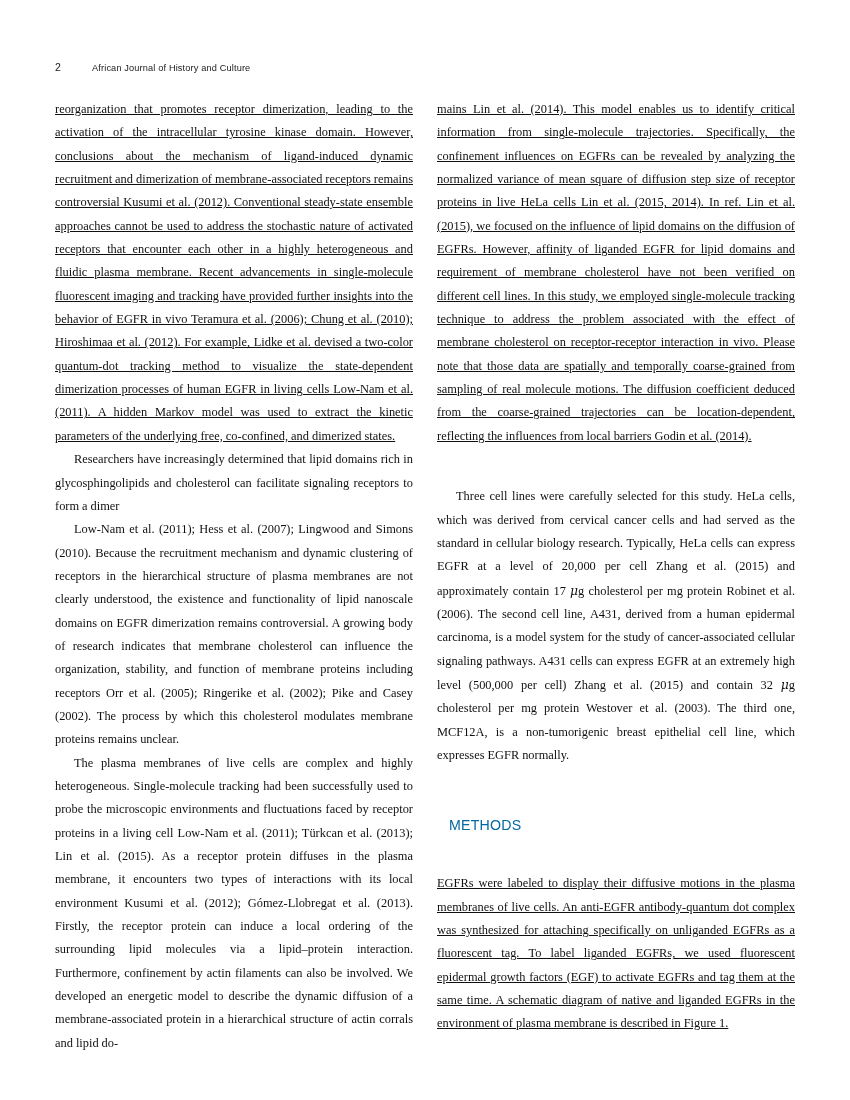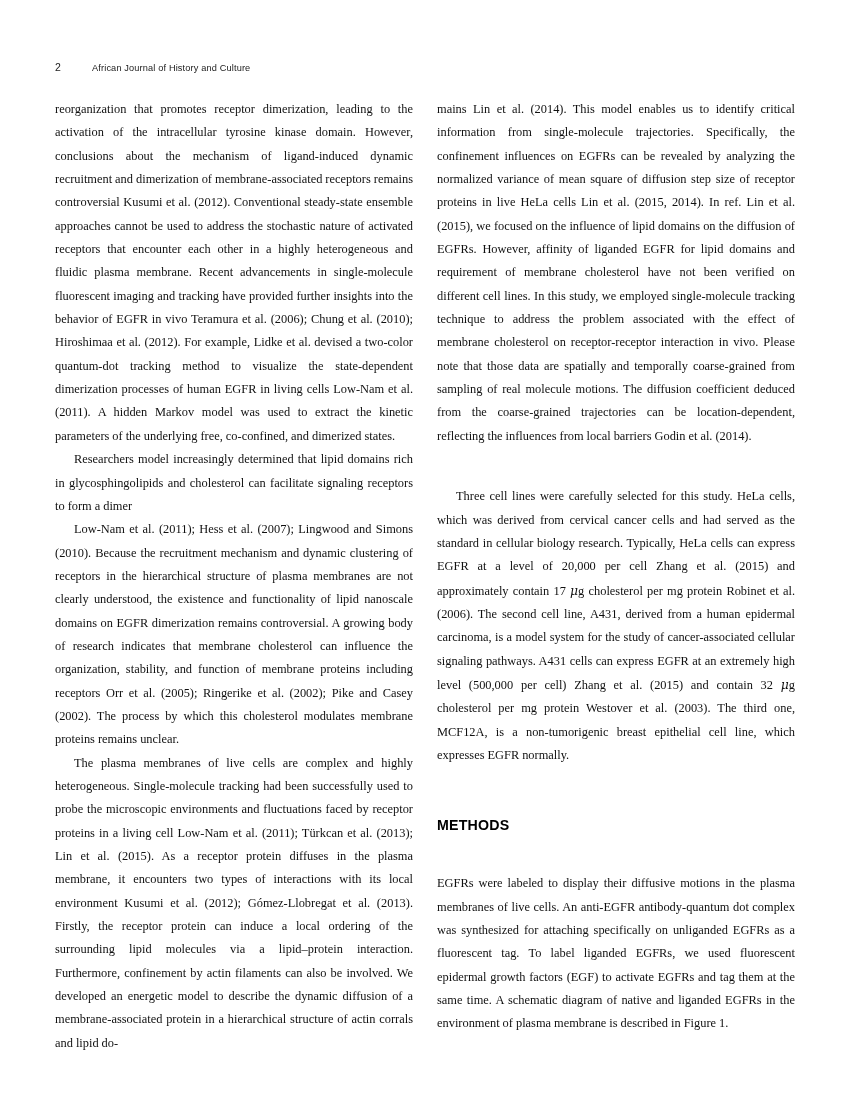--- a/index.html
+++ b/index.html
@@ -67,32 +67,32 @@
     font-size: 12.4px;
     line-height: 23.35px;
     text-align: justify;
     text-justify: inter-word;
     -webkit-hyphens: none;
     hyphens: none;
     color: #101010;
     word-spacing: -0.1px;
   }
   p.indent { text-indent: 19px; }
-  p.noindent { text-indent: 0; }
+  p.noindent { text-indent: 0; text-decoration: underline; }
 
   
   p.gap-before { margin-top: 37px; }
 
   h2.section-head {
-    margin: 0;
+    margin: 12px;
     font-family: "Liberation Sans", "DejaVu Sans", sans-serif;
     font-size: 14.2px;
-    font-weight: bold;
+    font-weight: normal;
     letter-spacing: 0.2px;
-    color: #000000;
+    color: #0369a1;
     line-height: 23.35px;
   }
   h2.section-head.spaced-top   { margin-top: 46.7px; }
   h2.section-head.spaced-bottom{ margin-bottom: 35.0px; }
 
   
   .mu {
     font-family: "DejaVu Serif", serif;
     font-style: italic;
     font-size: 12.4px;
@@ -104,21 +104,21 @@
 <div class="page">
 
   <div class="running-head">
     <span class="folio">2</span><span class="journal">African Journal of History and Culture</span>
   </div>
 
   <div class="columns">
 
     <div class="col col-left">
       <p class="para noindent">reorganization that promotes receptor dimerization, leading to the activation of the intracellular tyrosine kinase domain. However, conclusions about the mechanism of ligand-induced dynamic recruitment and dimerization of membrane-associated receptors remains controversial Kusumi et al. (2012). Conventional steady-state ensemble approaches cannot be used to address the stochastic nature of activated receptors that encounter each other in a highly heterogeneous and fluidic plasma membrane. Recent advancements in single-molecule fluorescent imaging and tracking have provided further insights into the behavior of EGFR in vivo Teramura et al. (2006); Chung et al. (2010); Hiroshimaa et al. (2012). For example, Lidke et al. devised a two-color quantum-dot tracking method to visualize the state-dependent dimerization processes of human EGFR in living cells Low-Nam et al. (2011). A hidden Markov model was used to extract the kinetic parameters of the underlying free, co-confined, and dimerized states.</p>
-      <p class="para indent">Researchers model increasingly determined that lipid domains rich in glycosphingolipids and cholesterol can facilitate signaling receptors to form a dimer</p>
+      <p class="para indent">Researchers have increasingly determined that lipid domains rich in glycosphingolipids and cholesterol can facilitate signaling receptors to form a dimer</p>
       <p class="para indent">Low-Nam et al. (2011); Hess et al. (2007); Lingwood and Simons (2010). Because the recruitment mechanism and dynamic clustering of receptors in the hierarchical structure of plasma membranes are not clearly understood, the existence and functionality of lipid nanoscale domains on EGFR dimerization remains controversial. A growing body of research indicates that membrane cholesterol can influence the organization, stability, and function of membrane proteins including receptors Orr et al. (2005); Ringerike et al. (2002); Pike and Casey (2002). The process by which this cholesterol modulates membrane proteins remains unclear.</p>
       <p class="para indent">The plasma membranes of live cells are complex and highly heterogeneous. Single-molecule tracking had been successfully used to probe the microscopic environments and fluctuations faced by receptor proteins in a living cell Low-Nam et al. (2011); Türkcan et al. (2013); Lin et al. (2015). As a receptor protein diffuses in the plasma membrane, it encounters two types of interactions with its local environment Kusumi et al. (2012); Gómez-Llobregat et al. (2013). Firstly, the receptor protein can induce a local ordering of the surrounding lipid molecules via a lipid–protein interaction. Furthermore, confinement by actin filaments can also be involved. We developed an energetic model to describe the dynamic diffusion of a membrane-associated protein in a hierarchical structure of actin corrals and lipid do-</p>
     </div>
 
     <div class="col col-right">
       <p class="para noindent">mains Lin et al. (2014). This model enables us to identify critical information from single-molecule trajectories. Specifically, the confinement influences on EGFRs can be revealed by analyzing the normalized variance of mean square of diffusion step size of receptor proteins in live HeLa cells Lin et al. (2015, 2014). In ref. Lin et al. (2015), we focused on the influence of lipid domains on the diffusion of EGFRs. However, affinity of liganded EGFR for lipid domains and requirement of membrane cholesterol have not been verified on different cell lines. In this study, we employed single-molecule tracking technique to address the problem associated with the effect of membrane cholesterol on receptor-receptor interaction in vivo. Please note that those data are spatially and temporally coarse-grained from sampling of real molecule motions. The diffusion coefficient deduced from the coarse-grained trajectories can be location-dependent, reflecting the influences from local barriers Godin et al. (2014).</p>
       <p class="para indent gap-before">Three cell lines were carefully selected for this study. HeLa cells, which was derived from cervical cancer cells and had served as the standard in cellular biology research. Typically, HeLa cells can express EGFR at a level of 20,000 per cell Zhang et al. (2015) and approximately contain 17 <span class="mu">μ</span>g cholesterol per mg protein Robinet et al. (2006). The second cell line, A431, derived from a human epidermal carcinoma, is a model system for the study of cancer-associated cellular signaling pathways. A431 cells can express EGFR at an extremely high level (500,000 per cell) Zhang et al. (2015) and contain 32 <span class="mu">μ</span>g cholesterol per mg protein Westover et al. (2003). The third one, MCF12A, is a non-tumorigenic breast epithelial cell line, which expresses EGFR normally.</p>
       <h2 class="section-head spaced-top spaced-bottom">METHODS</h2>
       <p class="para noindent">EGFRs were labeled to display their diffusive motions in the plasma membranes of live cells. An anti-EGFR antibody-quantum dot complex was synthesized for attaching specifically on unliganded EGFRs as a fluorescent tag. To label liganded EGFRs, we used fluorescent epidermal growth factors (EGF) to activate EGFRs and tag them at the same time. A schematic diagram of native and liganded EGFRs in the environment of plasma membrane is described in Figure 1.</p>
     </div>

